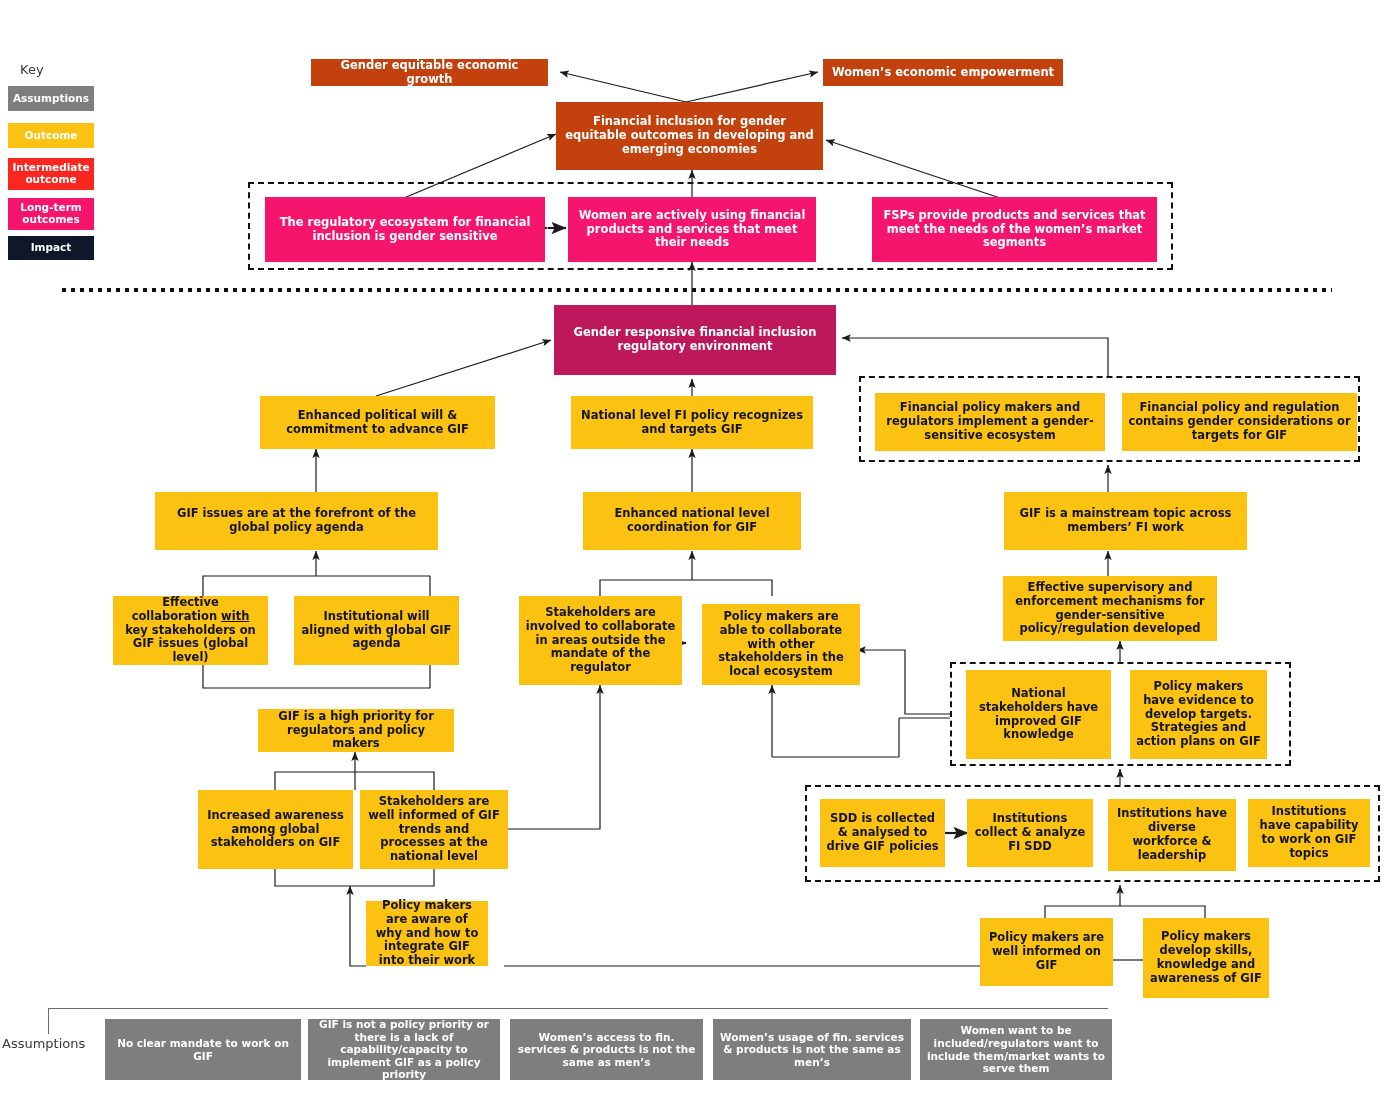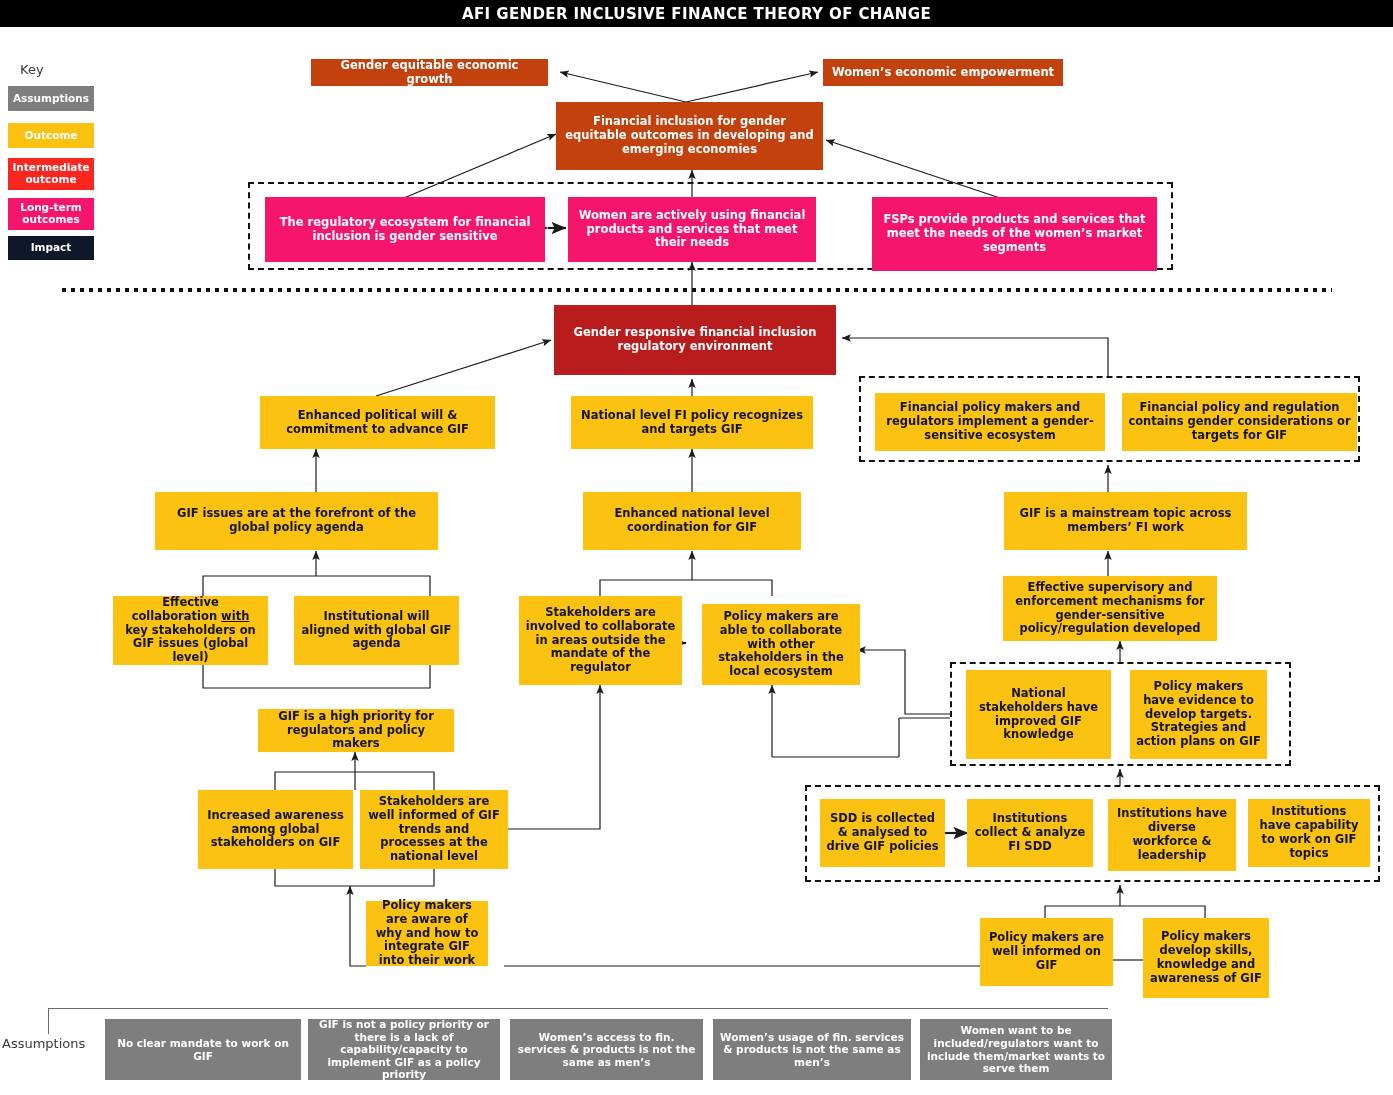--- a/index.html
+++ b/index.html
@@ -60,21 +60,21 @@
     display: flex;
     align-items: center;
     justify-content: center;
     text-align: center;
     line-height: 1.2;
     padding: 3px 6px;
     font-size: 11.5px;
   }
   .node.impact   { background: #c2410c; color:#ffffff; font-weight:600; }
   .node.longterm { background: #F5156D; color:#ffffff; font-weight:600; }
-  .node.inter    { background: #b91c1c; color:#ffffff; font-weight:600; }
+  .node.inter    { background: #be185d; color:#ffffff; font-weight:600; }
   .node.outcome  { background: #FBC211; color:#151515; font-weight:bold; }
   .node.assume   { background: #7E7E7E; color:#ffffff; font-weight:bold; font-size:10.5px; }
 
   
   .dashgroup {
     position: absolute;
     border: 2px dashed #111111;
     box-sizing: border-box;
     background: transparent;
   }
@@ -107,21 +107,20 @@
     left: 0; top: 0;
     width: 1393px; height: 1095px;
     pointer-events: none;
   }
 </style>
 </head>
 <body>
 
 <div id="canvas">
 
-  <div id="titlebar">AFI GENDER INCLUSIVE FINANCE THEORY OF CHANGE</div>
 
   <div id="key-label">Key</div>
   <div class="key-chip" style="top: 86px; height: 25px; background: rgb(126, 126, 126);">Assumptions</div>
   <div class="key-chip" style="top: 123px; height: 25px; background: rgb(251, 194, 17);">Outcome</div>
   <div class="key-chip" style="top: 158px; height: 32px; background: rgb(250, 39, 32);">Intermediate outcome</div>
   <div class="key-chip" style="top: 198px; height: 32px; background: rgb(245, 21, 109);">Long-term outcomes</div>
   <div class="key-chip" style="top: 236px; height: 24px; background: #0f172a;">Impact</div>
 
   <div class="dashgroup" style="left:248px; top:182px; width:925px;  height:88px;"></div>
   <div class="dashgroup" style="left:859px; top:376px; width:501px;  height:86px;"></div>
@@ -208,21 +207,21 @@
       <path d="M941,833 L968,833" stroke-width="2.2" marker-start="url(#ahs)" marker-end="url(#ahs)"></path>
     </g>
   </svg>
 
   <div class="node impact" style="left:311px; top:59px;  width:237px; height:27px;">Gender equitable economic growth</div>
   <div class="node impact" style="left:823px; top:59px;  width:240px; height:27px;">Women’s economic empowerment</div>
   <div class="node impact" style="left:556px; top:102px; width:267px; height:68px;">Financial inclusion for gender equitable outcomes in developing and emerging economies</div>
 
   <div class="node longterm" style="left:265px; top:197px; width:280px; height:65px;">The regulatory ecosystem for financial inclusion is gender sensitive</div>
   <div class="node longterm" style="left:568px; top:197px; width:248px; height:65px;">Women are actively using financial products and services that meet their needs</div>
-  <div class="node longterm" style="left:872px; top:197px; width:285px; height:74px;">FSPs provide products and services that meet the needs of the women’s market segments</div>
+  <div class="node longterm" style="left:872px; top:197px; width:285px; height:65px;">FSPs provide products and services that meet the needs of the women’s market segments</div>
 
   <div class="node inter" style="left:554px; top:305px; width:282px; height:70px;">Gender responsive financial inclusion regulatory environment</div>
 
   <div class="node outcome" style="left:260px; top:396px; width:235px; height:53px;">Enhanced political will &amp; commitment to advance GIF</div>
   <div class="node outcome" style="left:571px; top:396px; width:242px; height:53px;">National level FI policy recognizes and targets GIF</div>
   <div class="node outcome" style="left:875px; top:393px; width:230px; height:58px;">Financial policy makers and regulators implement a gender-sensitive ecosystem</div>
   <div class="node outcome" style="left:1122px; top:393px; width:235px; height:58px;">Financial policy and regulation contains gender considerations or targets for GIF</div>
 
   <div class="node outcome" style="left:155px; top:492px; width:283px; height:58px;">GIF issues are at the forefront of the global policy agenda</div>
   <div class="node outcome" style="left:583px; top:492px; width:218px; height:58px;">Enhanced national level coordination for GIF</div>

